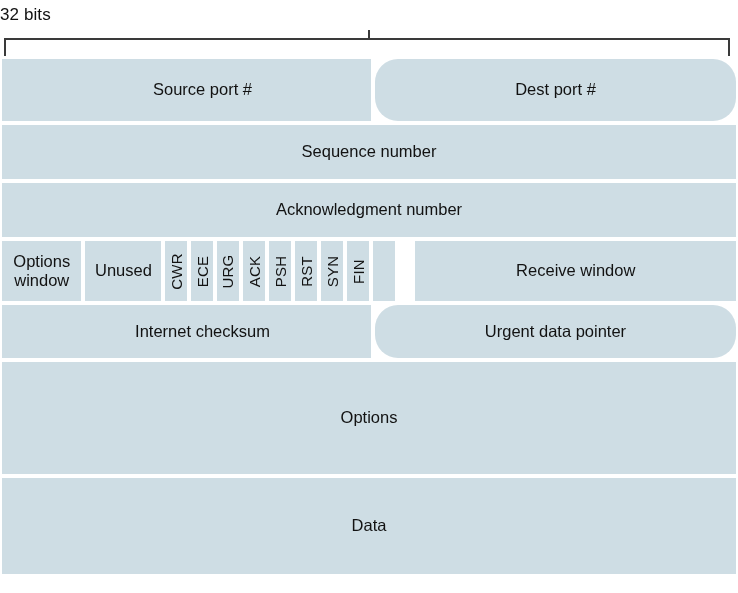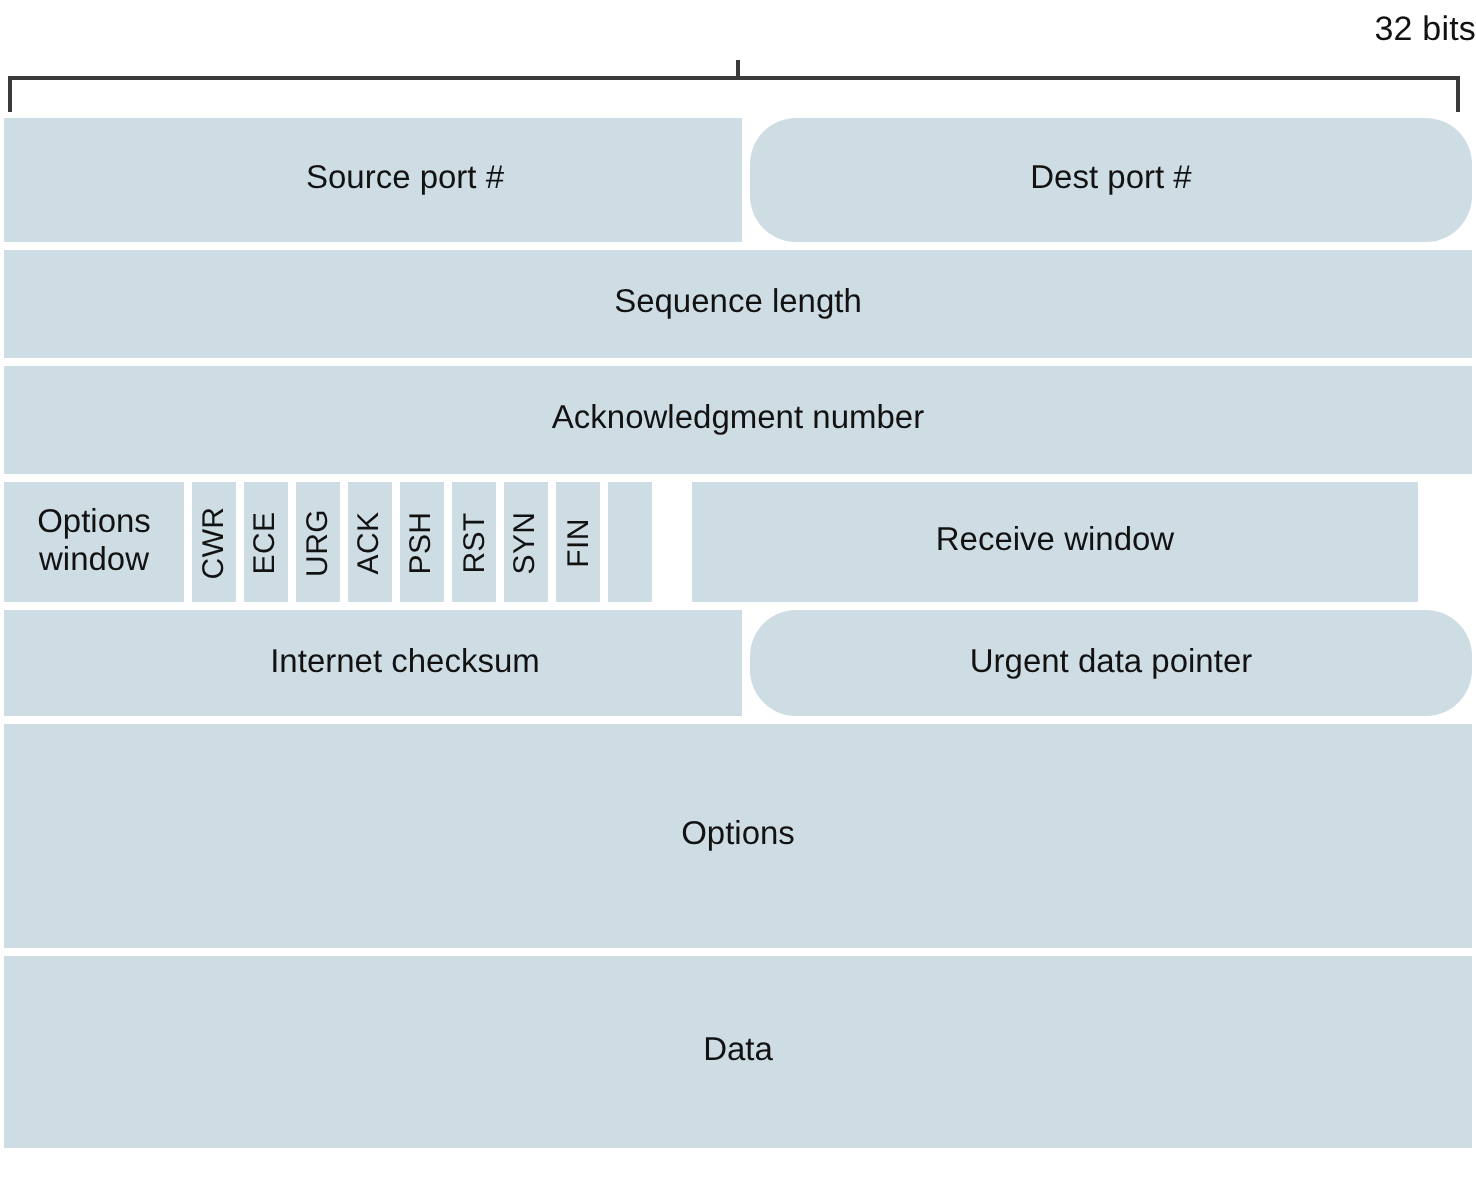--- a/index.html
+++ b/index.html
@@ -21,21 +21,21 @@
     height: 593px;
   }
 
   
   .width-label-row {
     position: absolute;
     top: 2px;
     left: 0;
     width: 738px;
     height: 28px;
-    text-align: right;
+    text-align: left;
   }
   .width-label {
     font-size: 17px;
     line-height: 26px;
     color: #111111;
     letter-spacing: 0.1px;
   }
 
   .bracket {
     position: absolute;
@@ -137,34 +137,35 @@
   <div class="bracket"></div>
 
   <div class="fields">
 
     <div class="row">
       <div class="cell h-port half-left">Source port #</div>
       <div class="cell h-port half-right">Dest port #</div>
     </div>
 
     <div class="row">
-      <div class="cell h-seq full">Sequence length</div>
+      <div class="cell h-seq full">Sequence number</div>
     </div>
 
     <div class="row">
       <div class="cell h-ack full">Acknowledgment number</div>
     </div>
 
     <div class="row">
       <div class="cell h-flags c-hdrlen">
         <div>
           <span class="two-line">Options</span>
           <span class="two-line">window</span>
         </div>
       </div>
+      <div class="cell h-flags c-unused">Unused</div>
 
       <div class="flagset h-flags">
         <div class="flag h-flags">
           <span>CWR</span>
         </div>
         <div class="flag h-flags">
           <span>ECE</span>
         </div>
         <div class="flag h-flags">
           <span>URG</span>

